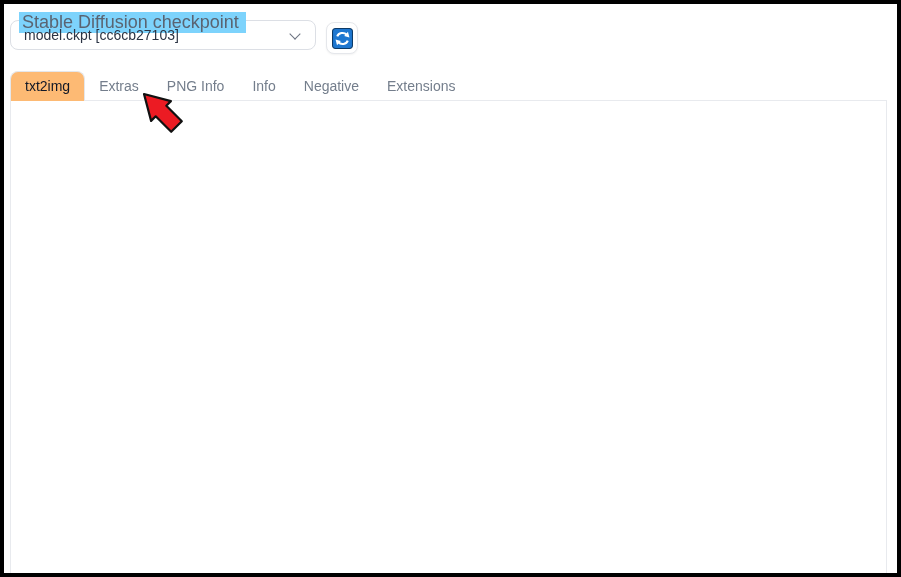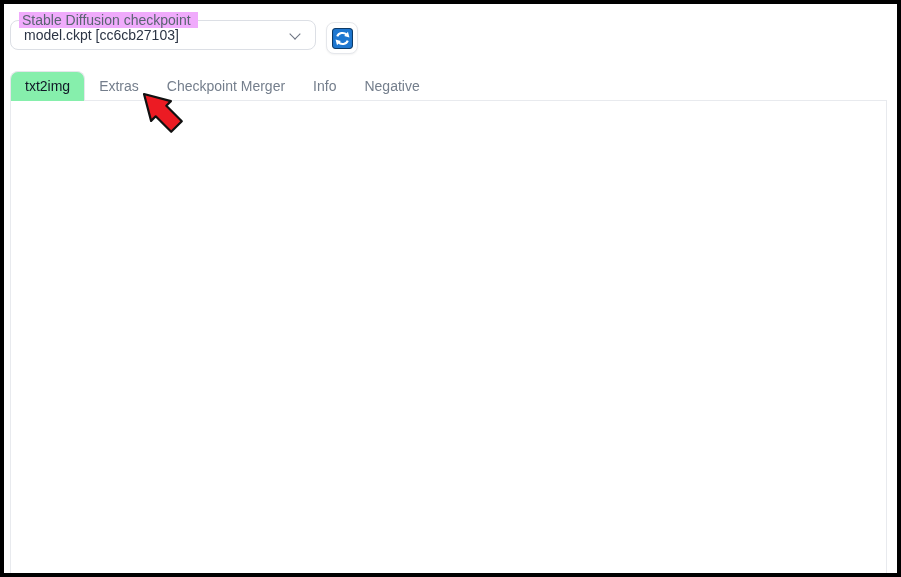--- a/index.html
+++ b/index.html
@@ -3,37 +3,37 @@
 <meta charset="utf-8">
 <style>
   * { margin:0; padding:0; box-sizing:border-box; }
   html,body { background:#888; }
   body { font-family:"Liberation Sans","DejaVu Sans",sans-serif; }
   .screen { position:relative; width:901px; height:577px; background:#fff; overflow:hidden; }
   .frame { position:absolute; inset:0; border:4px solid #000; z-index:99; pointer-events:none; }
 
   
   .fbox { position:absolute; background:#fff; border:1px solid #dcdfe5; border-radius:8px; }
-  .fbox .flabel { position:absolute; top:-9px; left:8px; background:#f0abfc; padding:0 7px 0 3px;
-                  font-size:14px; color:#5a6472; white-space:nowrap; }
+  .fbox .flabel { position:absolute; top:-9px; left:8px; background:#7dd3fc; padding:0 7px 0 3px;
+                  font-size:18px; color:#5a6472; white-space:nowrap; }
 
   .chev { position:absolute; width:8px; height:8px; border-right:1.8px solid #6b7280;
           border-bottom:1.8px solid #6b7280; transform:rotate(45deg); }
 
   .ckpt-value { position:absolute; left:13px; top:0; line-height:29px; font-size:14px; color:#2b3444; }
 
   .tool-sq { position:absolute; width:32px; height:32px; background:#fff; border:1px solid #e5e7eb;
              border-radius:8px; display:flex; align-items:center; justify-content:center;
              box-shadow:0 1px 2px rgba(0,0,0,.05); cursor:pointer; }
 
   
   .tabbar { position:absolute; left:10px; top:71px; display:flex; z-index:3; }
   .tab { height:30px; line-height:29px; padding:0 14px; font-size:14px; color:#747e8c;
          background:transparent; border:none; cursor:pointer; font-family:inherit; }
-  .tab.active { background:#86efac; color:#111827; font-weight:500; border:1px solid #e5e7eb;
+  .tab.active { background:#fdba74; color:#111827; font-weight:500; border:1px solid #e5e7eb;
                 border-bottom:none; border-radius:8px 8px 0 0;text-align:center; }
   .panel { position:absolute; left:10px; top:100px; width:877px; height:477px; background:#fff;
            border:1px solid #e8eaee; border-bottom:none; z-index:1; }
 
   textarea.prompt { position:absolute; border:1px solid #e0e3e8; border-radius:8px; padding:10px 12px;
                     font-family:inherit; font-size:14px; color:#27303f; resize:none; outline:none; background:#fff; }
   textarea.prompt::placeholder { color:#9aa2b2; opacity:1; }
 
   .generate { position:absolute; left:581px; top:115px; width:290px; height:66px; border-radius:8px;
               border:1px solid #f5c693; background:linear-gradient(to bottom right,#ffe0b8,#f8bb85);
@@ -97,23 +97,24 @@
       <path d="M5 8 a5.2 4.6 0 0 1 9 -1.6" stroke="#fff" fill="none" stroke-width="2"></path>
       <polygon points="15.2,3.6 16.6,9 11.6,7.6" fill="#fff"></polygon>
       <path d="M15 12 a5.2 4.6 0 0 1 -9 1.6" stroke="#fff" fill="none" stroke-width="2"></path>
       <polygon points="4.8,16.4 3.4,11 8.4,12.4" fill="#fff"></polygon>
     </svg>
   </div>
 
   <div class="tabbar">
     <button class="tab active">txt2img</button>
     <button class="tab">Extras</button>
-    <button class="tab">Checkpoint Merger</button>
+    <button class="tab">PNG Info</button>
     <button class="tab">Info</button>
     <button class="tab">Negative</button>
+    <button class="tab">Extensions</button>
   </div>
 
   <svg class="red-arrow" width="52" height="52" viewBox="0 0 52 52">
     <polygon points="4,4 11.1,30.9 15.7,26.3 31.2,41.8 41.8,31.2 26.3,15.7 30.9,11.1" fill="#ec1b23" stroke="#111111" stroke-width="2.2" stroke-linejoin="round"></polygon>
   </svg>
 
   <textarea class="prompt" style="left: 31px; top: 120px; width: 540px; height: 71px;" placeholder="Prompt (press Ctrl+Enter or Alt+Enter to generate)"></textarea>
   <textarea class="prompt" style="left: 31px; top: 215px; width: 540px; height: 53px;" placeholder="Negative prompt (press Ctrl+Enter or Alt+Enter to generate)"></textarea>
 
   <button class="generate">Generate</button>

